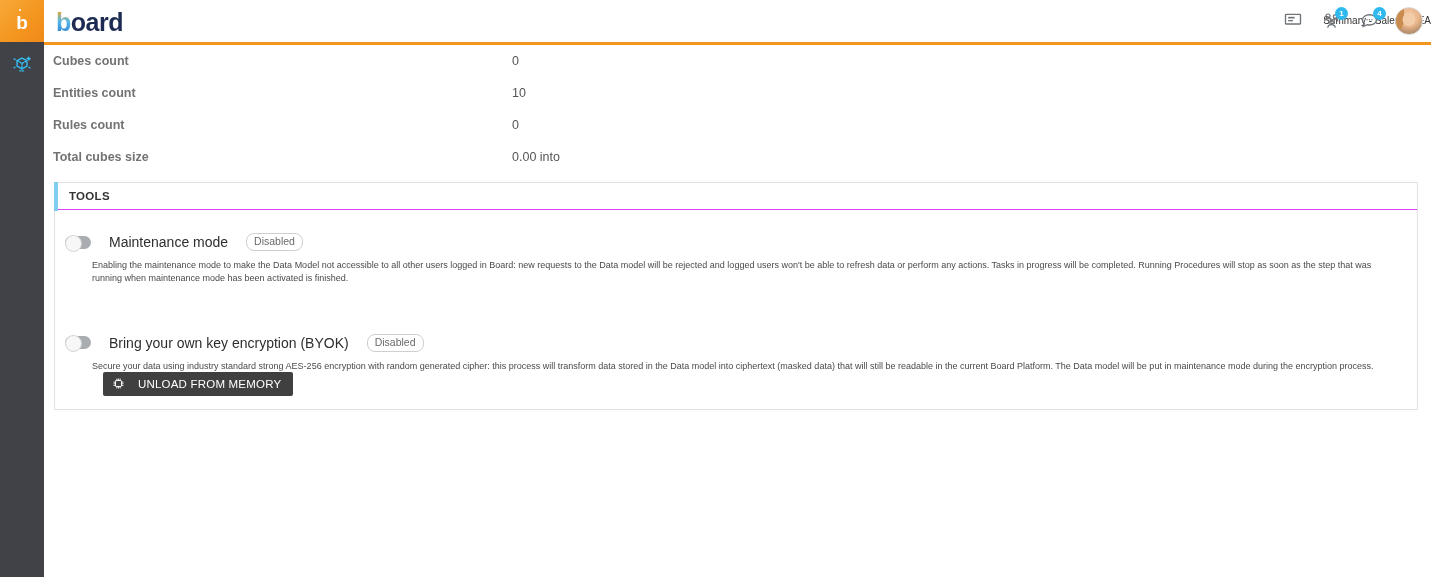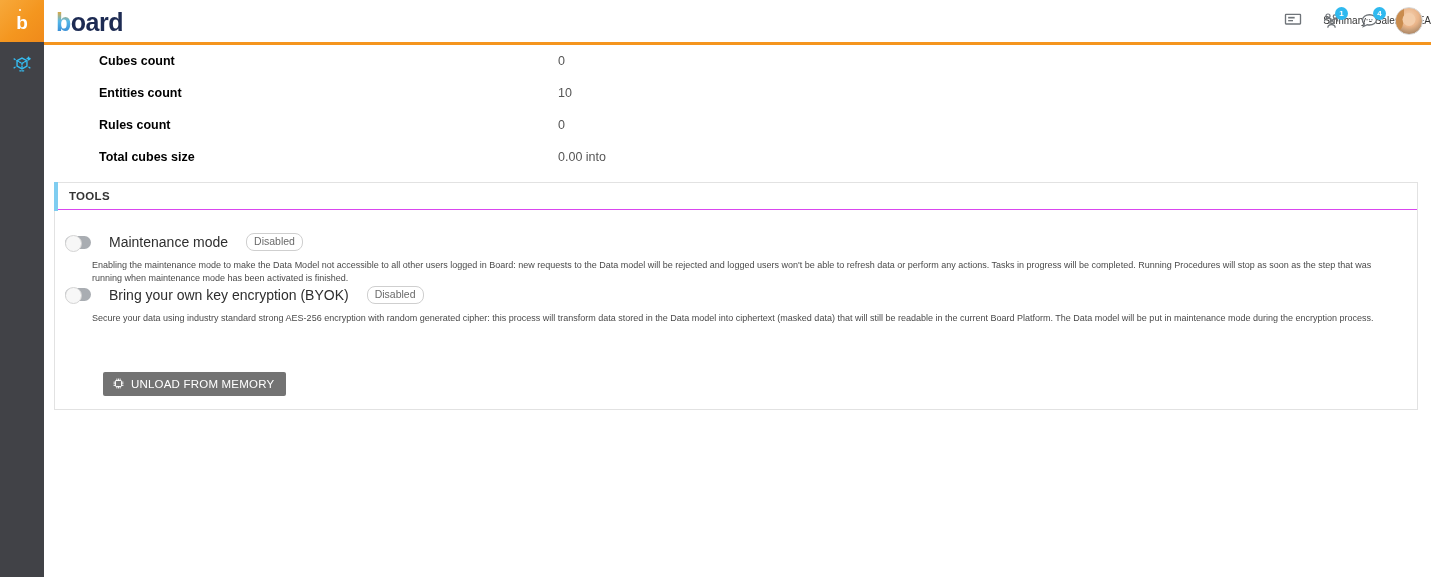--- a/index.html
+++ b/index.html
@@ -182,22 +182,21 @@
   .srow {
     display: flex;
     align-items: center;
     height: 32px;
     padding-left: 9px;
   }
   .srow-label {
     width: 459px;
     font-size: 12.5px;
     font-weight: 700;
-    color: #000000;
-    margin-left: 46px;
+    color: #737373;
   }
   .srow-value {
     font-size: 12.5px;
     color: #555555;
   }
 
   
   .tools-panel {
     position: absolute;
     left: 10px; top: 137px;
@@ -225,21 +224,21 @@
     font-weight: 700;
     color: #333333;
     letter-spacing: 0.3px;
   }
   .tools-body {
     padding: 22px 0 0 0;
     position: relative;
   }
 
   .tool-block { padding-left: 10px; }
-  .tool-block.second { }
+  .tool-block.second { margin-top: 48px; }
 
   .tool-head {
     display: flex;
     align-items: center;
     gap: 18px;
     height: 20px;
   }
   .toggle {
     width: 26px; height: 13px;
     border-radius: 7px;
@@ -278,23 +277,23 @@
     line-height: 1.42;
     color: #4a4a4a;
   }
 
   .unload-btn {
     position: absolute;
     left: 59px; top: 327px;
     height: 24px;
     display: inline-flex;
     align-items: center;
-    gap: 6px;
+    gap: 13px;
     padding: 0 12px 0 9px;
-    background: #737373;
+    background: #404040;
     color: #ffffff;
     border: none;
     border-radius: 2px;
     font-size: 11.5px;
     font-family: "Liberation Sans", sans-serif;
     letter-spacing: 0.2px;
     cursor: pointer;
   }
 </style>
 </head>

